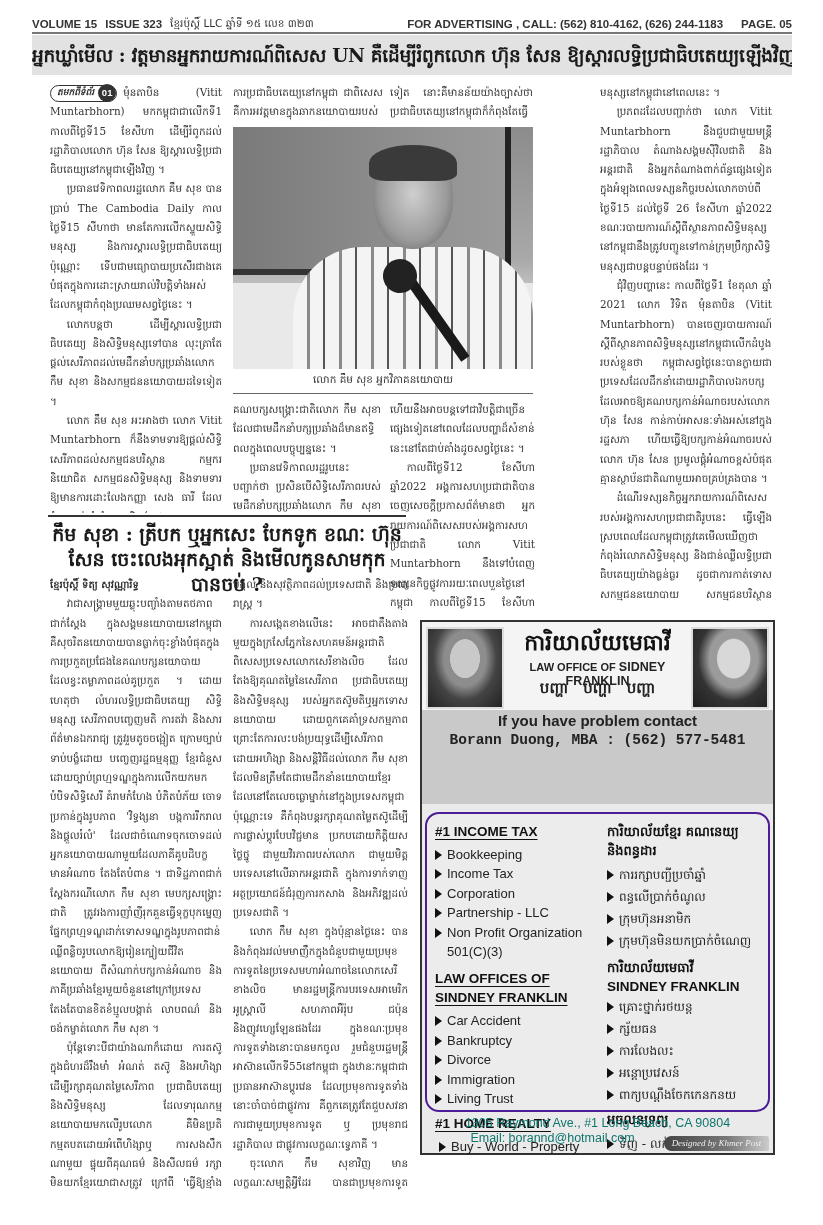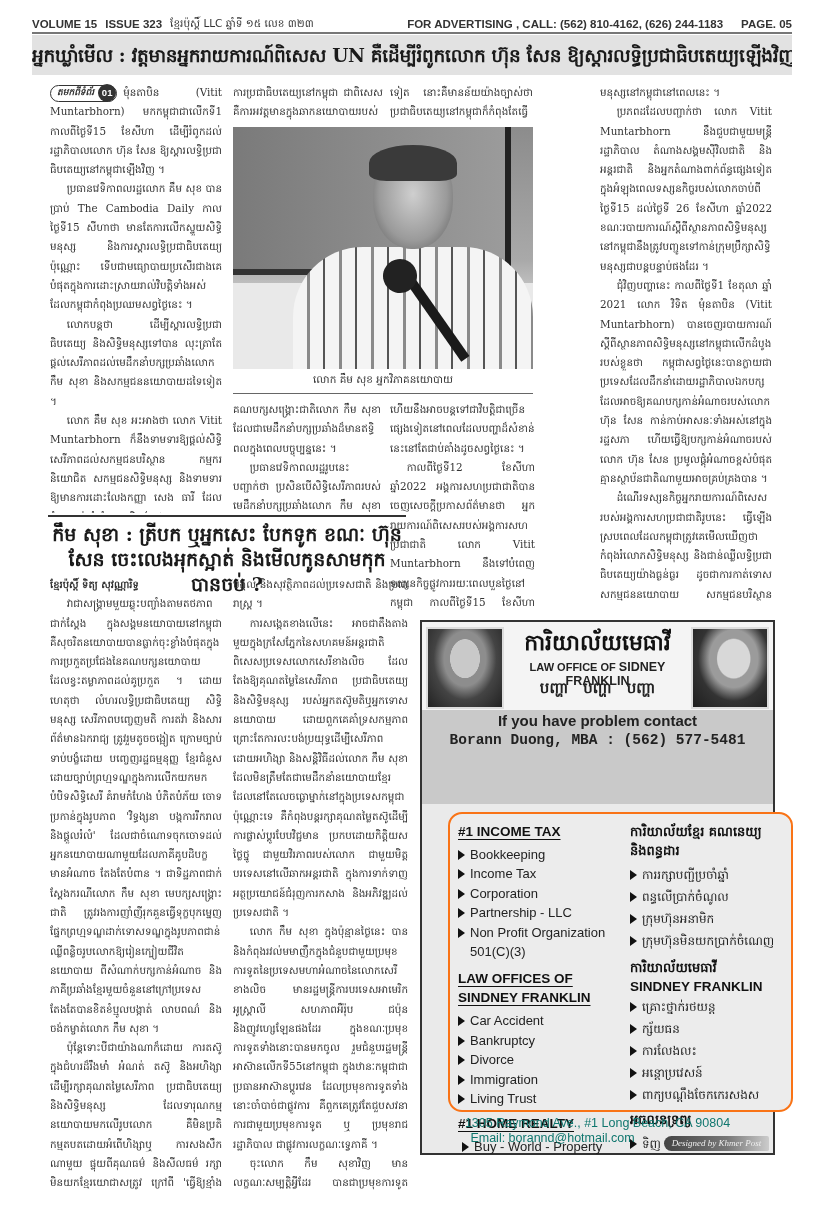--- a/index.html
+++ b/index.html
@@ -65,22 +65,22 @@
     font-weight: bold; font-size: 22px; color: #111; line-height: 30px; }
   .ad-sub { position: absolute; left: 88px; top: 38px; width: 175px; text-align: center; font-family: "Liberation Sans", sans-serif;
     font-weight: bold; font-size: 11px; color: #222; }
   .ad-sub b { font-size: 12.5px; }
   .ad-tag { position: absolute; left: 88px; top: 56px; width: 175px; text-align: center; font-family: "DejaVu Sans", sans-serif;
     font-weight: bold; font-size: 15px; color: #222; word-spacing: 10px; }
   .ad-mid { position: absolute; left: 0; top: 88px; width: 351px; height: 94px; background: #c9c9c9; text-align: center; }
   .ad-mid .kh { font-family: "DejaVu Sans", sans-serif; font-weight: bold; font-size: 15px; margin-top: 6px; color: #111; }
   .ad-mid .en1 { font-family: "Liberation Sans", sans-serif; font-weight: bold; font-size: 15px; color: #222; margin-top: 2px; }
   .ad-mid .en2 { font-family: "Liberation Mono", monospace; font-weight: bold; font-size: 14.5px; color: #222; margin-top: 3px; }
-  .ad-box { position: absolute; left: 3px; top: 190px; width: 345px; height: 300px; border: 2px solid #f97316;
-    border-radius: 14px; background: #ececec; font-family: "Liberation Sans", sans-serif; margin-left: 23px; }
+  .ad-box { position: absolute; left: 3px; top: 190px; width: 345px; height: 300px; border: 2px solid #4c1d95;
+    border-radius: 14px; background: #ececec; font-family: "Liberation Sans", sans-serif; }
   .ad-col { position: absolute; top: 6px; }
   .ad-col.l { left: 8px; width: 170px; }
   .ad-col.r { left: 180px; width: 160px; }
   .ad-h { font-weight: bold; font-size: 13.5px; text-decoration: underline; text-underline-offset: 3px; color: #111; margin: 2px 0 4px 0; line-height: 19px; }
   .ad-h.kh { font-family: "DejaVu Sans", sans-serif; text-decoration: none; font-size: 13px; }
   .ad-h.plain { text-decoration: none; }
   .ad-item { font-size: 13px; line-height: 19.4px; color: #222; white-space: nowrap; }
   .ad-item.kh { font-family: "DejaVu Sans", sans-serif; font-size: 12px; line-height: 22px; }
   .ad-item .tri { display: inline-block; width: 0; height: 0; border-top: 5px solid transparent; border-bottom: 5px solid transparent;
     border-left: 7px solid #111; margin-right: 5px; vertical-align: -1px; }
@@ -215,21 +215,21 @@
       <div class="ad-item kh"><span class="tri"></span><span>ពន្ធលើប្រាក់ចំណូល</span></div>
       <div class="ad-item kh"><span class="tri"></span><span>ក្រុមហ៊ុនអនាមិក</span></div>
       <div class="ad-item kh"><span class="tri"></span><span>ក្រុមហ៊ុនមិនយកប្រាក់ចំណេញ</span></div>
 
       <div class="ad-h kh" style="margin-top:6px;margin-bottom:0;">ការិយាល័យមេធាវី</div>
       <div class="ad-h plain" style="margin-top:0;margin-bottom:0;">SINDNEY FRANKLIN</div>
       <div class="ad-item kh"><span class="tri"></span><span>គ្រោះថ្នាក់រថយន្ត</span></div>
       <div class="ad-item kh"><span class="tri"></span><span>ក្ស័យធន</span></div>
       <div class="ad-item kh"><span class="tri"></span><span>ការលែងលះ</span></div>
       <div class="ad-item kh"><span class="tri"></span><span>អន្តោប្រវេសន៍</span></div>
-      <div class="ad-item kh"><span class="tri"></span><span>ពាក្យបណ្តឹងចែកកេរសងស</span></div>
+      <div class="ad-item kh"><span class="tri"></span><span>ពាក្យបណ្តឹងចែកកេនកនយ</span></div>
 
       <div class="ad-h kh" style="margin-top:4px;">អចលនទ្រព្យ</div>
       <div class="ad-item kh"><span class="tri"></span><span>ទិញ - លក់ - អចលនទ្រព្យ</span></div>
     </div>
   </div>
 
   <div class="ad-foot">
     <div>1305 Raymond Ave., #1 Long Beach, CA 90804</div>
     <div style="padding-right:90px;">Email: borannd@hotmail.com</div>
   </div>

